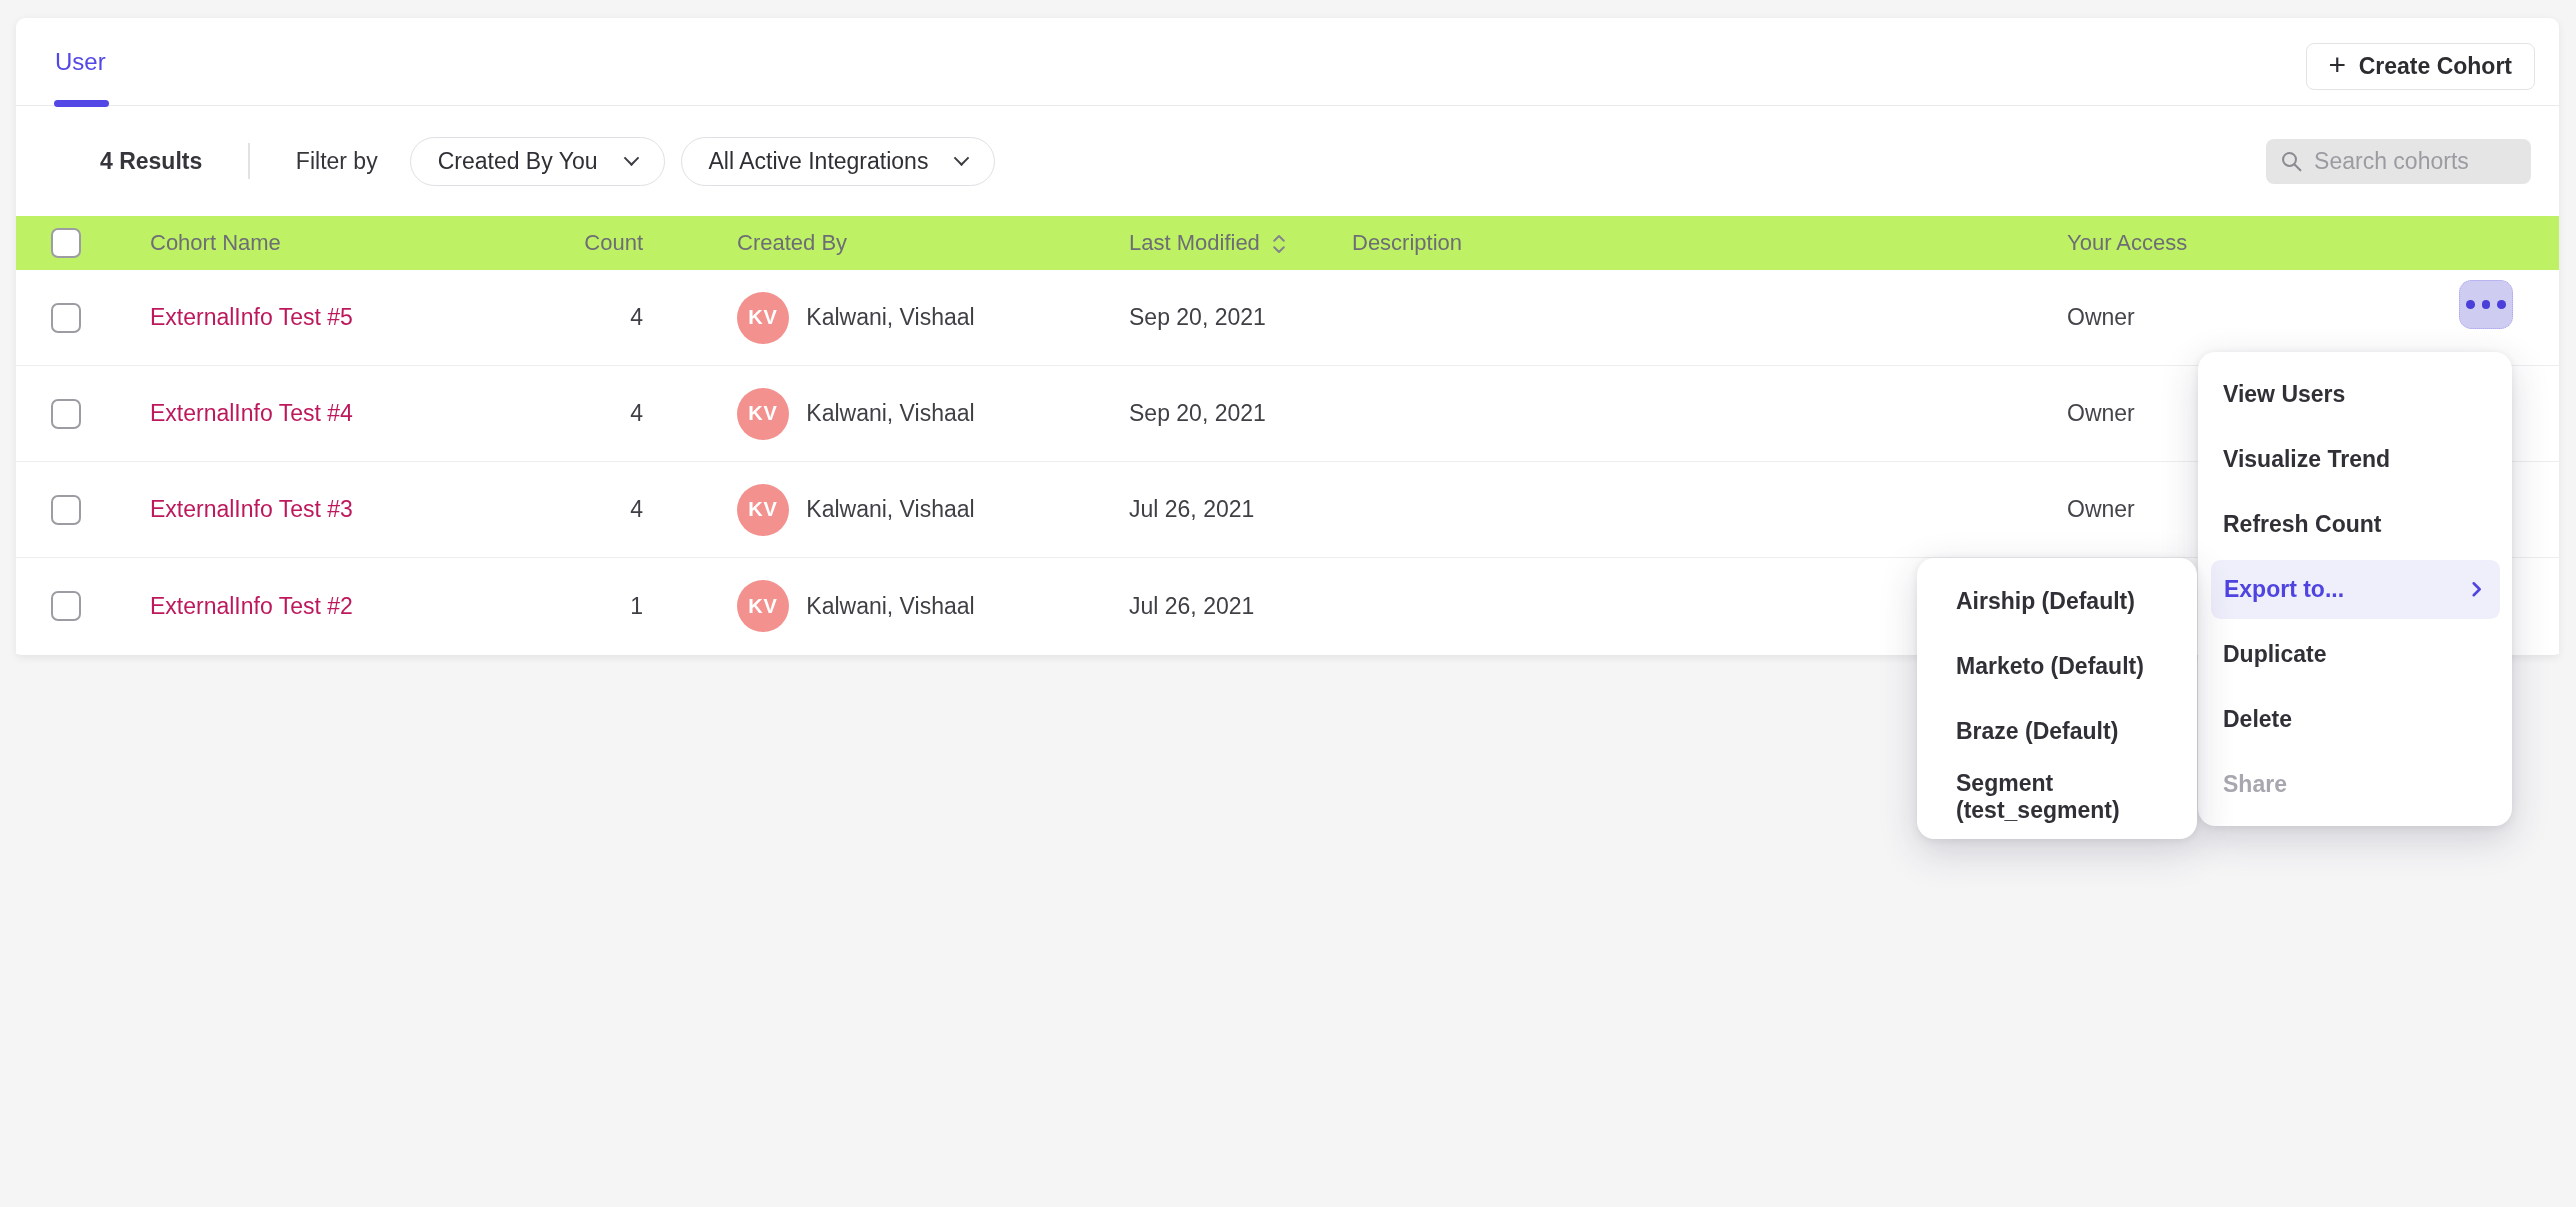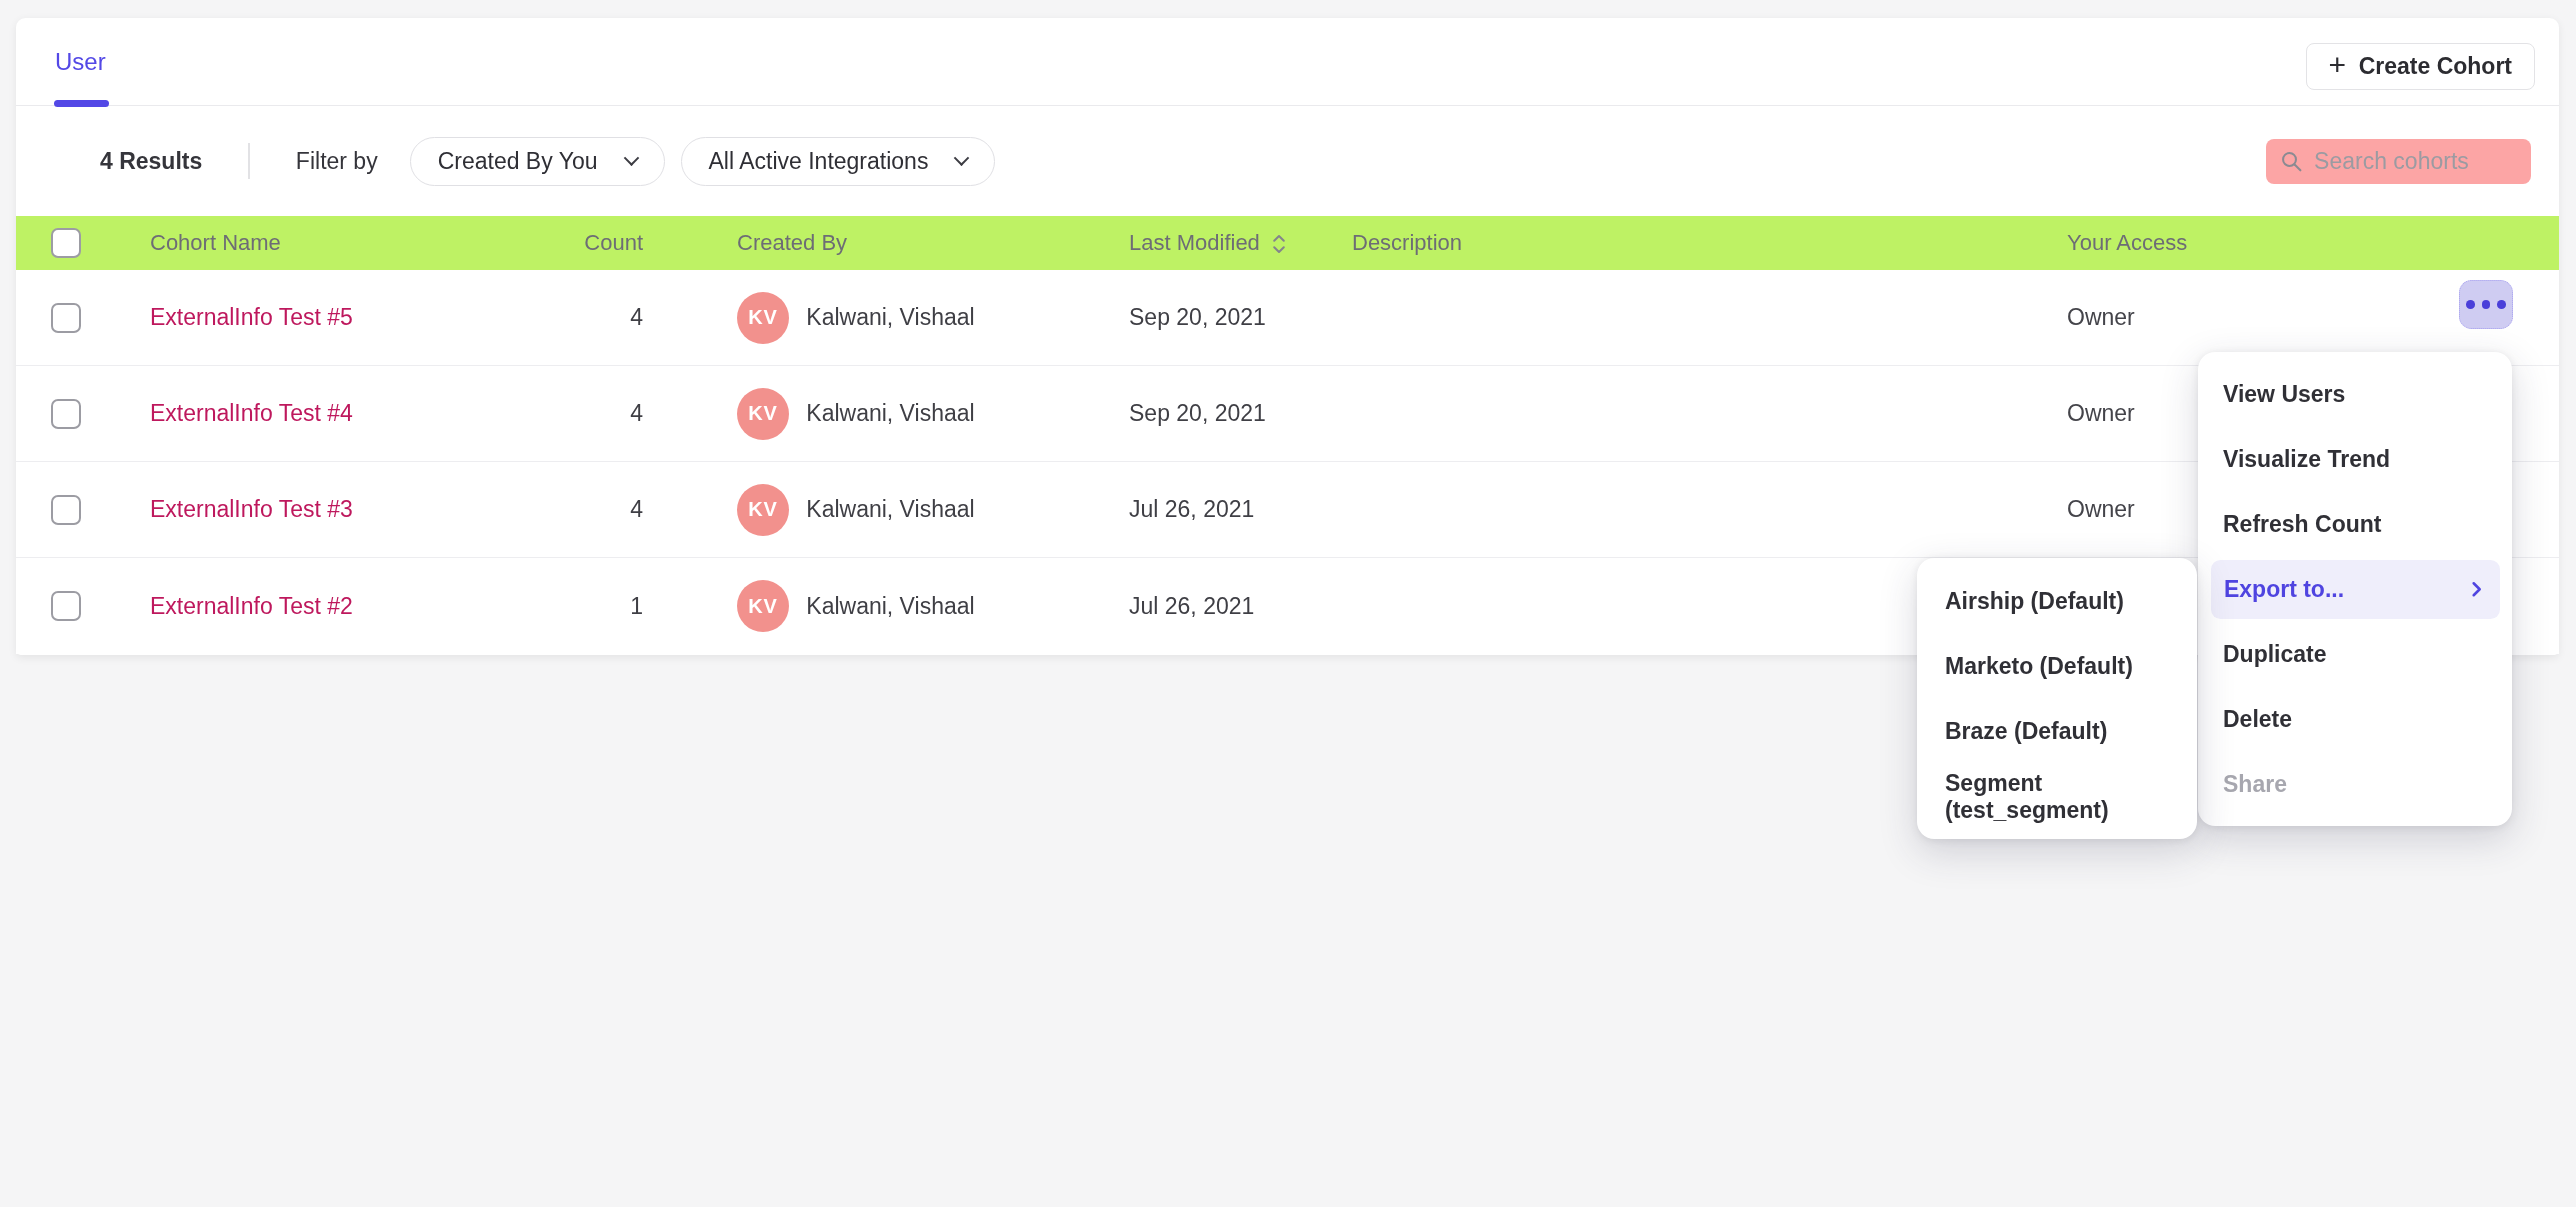--- a/index.html
+++ b/index.html
@@ -59,21 +59,21 @@
     padding:0 27px; font-size:23px; color:#2f2f35;
     background:#fff; cursor:pointer; margin-right:16px;
   }
   .chev-down {
     width:11px; height:11px;
     border-right:2.4px solid #3c3c43; border-bottom:2.4px solid #3c3c43;
     transform:rotate(45deg) translate(-2.4px,-2.4px);
   }
   .spacer { flex:1; }
   .search {
-    width:265px; height:45px; background:#fca5a5;
+    width:265px; height:45px; background:#e5e5e5;
     border-radius:8px; display:flex; align-items:center;
     padding:0 14px; gap:11px;
   }
   .search input {
     border:none; outline:none; background:transparent;
     font-size:23px; color:#35353b; width:100%;
     font-family:"Liberation Sans", sans-serif;
   }
   .search input::placeholder { color:#9b9ba2; }
 
@@ -139,21 +139,21 @@
     justify-content:space-between;
   }
   .menu-item.disabled { color:#a7a7af; cursor:default; }
 
   
   .submenu {
     position:absolute; left:1917px; top:558px;
     width:280px; height:281px;
     background:#fff; border-radius:17.3px;
     box-shadow:0 12.6px 38px rgba(45,45,75,0.18), 0 1.6px 8px rgba(0,0,0,0.08);
-    padding:11px 4px; z-index:21;
+    padding:11px 15px; z-index:21;
   }
   .submenu-item {
     height:65px; display:flex; align-items:center;
     padding:0 24px; font-size:23px; font-weight:600; color:#303036;
     cursor:pointer;
   }
   svg { display:block; }
 </style>
 </head>
 <body>

